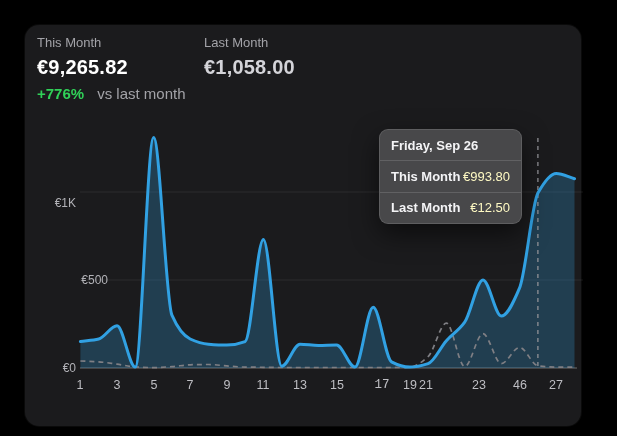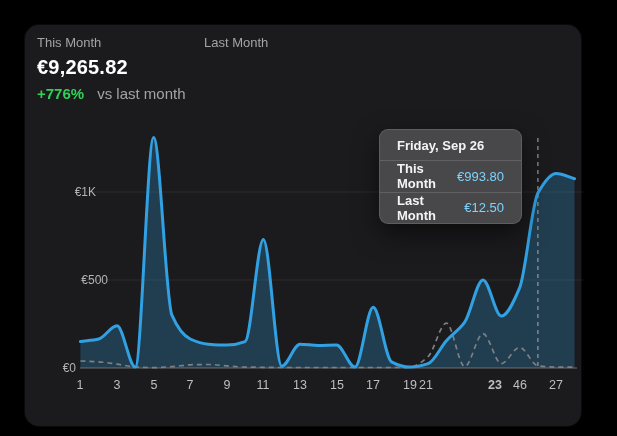--- a/index.html
+++ b/index.html
@@ -15,72 +15,73 @@
   .delta{position:absolute;left:12px;top:60px;font-size:15px;color:#a3a3a8;}
   .delta .pct{color:#30d158;font-weight:600;margin-right:13px;}
   .chart-svg{position:absolute;left:0;top:0;}
   .ytick{position:absolute;left:0;width:51px;height:16px;line-height:16px;text-align:right;
     font-size:12px;color:#b2b2b7;}
   .xtick{position:absolute;top:352px;width:26px;height:16px;line-height:16px;text-align:center;
     font-size:12.5px;font-weight:500;color:#bebec3;}
   .tooltip{position:absolute;left:354px;top:104px;width:143px;height:95px;background:#48484a;
     border:1px solid rgba(255,255,255,0.12);border-radius:9px;display:flex;flex-direction:column;
     box-shadow:0 10px 26px rgba(0,0,0,0.55);overflow:hidden;box-sizing:border-box;}
-  .tt-row{flex:1;display:flex;align-items:center;padding:0 17px;font-size:13px;color:#f4f4f6;}
+  .tt-row{flex:1;display:flex;align-items:center;padding:0 11px;font-size:13px;color:#f4f4f6;}
   .tt-row + .tt-row{border-top:1px solid rgba(255,255,255,0.14);}
   .tt-title{font-weight:700;}
   .tt-label{font-weight:700;}
-  .tt-value{margin-left:auto;font-weight:400;color:#7dd3fc;}
+  .tt-value{margin-left:auto;font-weight:400;color:#fef9c3;}
 </style>
 </head>
 <body>
 
 <div class="card">
 
   <div class="metric m1">
     <div class="metric-label">This Month</div>
     <div class="metric-value">€9,265.82</div>
   </div>
 
   <div class="metric m2">
     <div class="metric-label">Last Month</div>
+    <div class="metric-value dim">€1,058.00</div>
   </div>
 
   <div class="delta"><span class="pct">+776%</span><span>vs last month</span></div>
 
   <svg class="chart-svg" width="576" height="401" viewBox="0 0 576 401">
     <g>
         <line x1="55" x2="552" y1="343.0" y2="343.0" stroke="rgba(255,255,255,0.24)" stroke-width="1.5"></line>
         <line x1="55" x2="558" y1="255.0" y2="255.0" stroke="rgba(255,255,255,0.08)" stroke-width="1"></line>
         <line x1="55" x2="558" y1="167.0" y2="167.0" stroke="rgba(255,255,255,0.08)" stroke-width="1"></line>
       </g>
     <path d="M55.4,316.6C61.5,315.7 67.6,315.4 73.7,314.0C79.8,312.5 85.9,300.8 92.0,300.8C98.1,300.8 104.2,342.1 110.3,342.1C116.4,342.1 122.5,112.4 128.6,112.4C134.7,112.4 140.8,276.2 146.9,290.2C153.0,304.2 159.1,311.1 165.2,314.0C171.3,316.8 177.4,318.7 183.5,319.2C189.6,319.7 195.7,320.1 201.8,320.1C207.9,320.1 214.0,318.9 220.1,316.6C226.2,314.3 232.3,214.5 238.4,214.5C244.5,214.5 250.6,341.2 256.7,341.2C262.8,341.2 268.9,319.2 275.0,319.2C281.1,319.2 287.2,320.5 293.3,320.5C299.4,320.5 305.5,320.1 311.6,320.1C317.7,320.1 323.8,342.1 329.9,342.1C336.0,342.1 342.1,282.3 348.2,282.3C354.3,282.3 360.4,333.6 366.5,336.8C372.6,340.0 378.7,342.1 384.8,342.1C390.9,342.1 397.0,340.6 403.1,338.6C409.2,336.6 415.3,322.5 421.4,315.7C427.5,308.9 433.6,305.8 439.7,297.2C445.8,288.7 451.9,255.0 458.0,255.0C464.1,255.0 470.2,291.1 476.3,291.1C482.4,291.1 488.5,277.4 494.6,262.9C500.7,248.4 506.8,178.9 512.9,168.1C519.0,157.3 525.1,148.5 531.2,148.5C537.3,148.5 543.4,152.0 549.5,153.8L549.5,343L55.4,343Z" fill="#31a1e3" fill-opacity="0.26"></path>
     <line stroke-dasharray="4 4" stroke-width="1.3" x1="512.9" x2="512.9" y1="113" y2="343" stroke="#919195"></line>
     <path d="M55.4,336.0C61.5,336.3 67.6,336.4 73.7,336.8C79.8,337.3 85.9,338.3 92.0,339.1C98.1,340.0 104.2,341.6 110.3,341.9C116.4,342.3 122.5,342.6 128.6,342.6C134.7,342.6 140.8,342.0 146.9,341.6C153.0,341.2 159.1,340.0 165.2,339.8C171.3,339.6 177.4,339.5 183.5,339.5C189.6,339.5 195.7,340.4 201.8,340.9C207.9,341.3 214.0,342.0 220.1,342.1C226.2,342.2 232.3,342.2 238.4,342.3C244.5,342.4 250.6,342.5 256.7,342.5C262.8,342.5 268.9,342.5 275.0,342.5C281.1,342.5 287.2,342.5 293.3,342.5C299.4,342.5 305.5,342.5 311.6,342.5C317.7,342.5 323.8,342.5 329.9,342.5C336.0,342.5 342.1,342.5 348.2,342.5C354.3,342.5 360.4,342.5 366.5,342.5C372.6,342.5 378.7,342.3 384.8,342.1C390.9,341.9 397.0,336.9 403.1,331.6C409.2,326.2 415.3,298.1 421.4,298.1C427.5,298.1 433.6,341.6 439.7,341.6C445.8,341.6 451.9,308.7 458.0,308.7C464.1,308.7 470.2,338.6 476.3,338.6C482.4,338.6 488.5,322.4 494.6,322.4C500.7,322.4 506.8,340.0 512.9,340.8C519.0,341.6 525.1,342.1 531.2,342.1C537.3,342.1 543.4,342.1 549.5,342.1" fill="none" stroke-width="1.7" stroke-dasharray="5 4" stroke="#7f7f84"></path>
     <path d="M55.4,316.6C61.5,315.7 67.6,315.4 73.7,314.0C79.8,312.5 85.9,300.8 92.0,300.8C98.1,300.8 104.2,342.1 110.3,342.1C116.4,342.1 122.5,112.4 128.6,112.4C134.7,112.4 140.8,276.2 146.9,290.2C153.0,304.2 159.1,311.1 165.2,314.0C171.3,316.8 177.4,318.7 183.5,319.2C189.6,319.7 195.7,320.1 201.8,320.1C207.9,320.1 214.0,318.9 220.1,316.6C226.2,314.3 232.3,214.5 238.4,214.5C244.5,214.5 250.6,341.2 256.7,341.2C262.8,341.2 268.9,319.2 275.0,319.2C281.1,319.2 287.2,320.5 293.3,320.5C299.4,320.5 305.5,320.1 311.6,320.1C317.7,320.1 323.8,342.1 329.9,342.1C336.0,342.1 342.1,282.3 348.2,282.3C354.3,282.3 360.4,333.6 366.5,336.8C372.6,340.0 378.7,342.1 384.8,342.1C390.9,342.1 397.0,340.6 403.1,338.6C409.2,336.6 415.3,322.5 421.4,315.7C427.5,308.9 433.6,305.8 439.7,297.2C445.8,288.7 451.9,255.0 458.0,255.0C464.1,255.0 470.2,291.1 476.3,291.1C482.4,291.1 488.5,277.4 494.6,262.9C500.7,248.4 506.8,178.9 512.9,168.1C519.0,157.3 525.1,148.5 531.2,148.5C537.3,148.5 543.4,152.0 549.5,153.8" fill="none" stroke-width="3" stroke-linejoin="round" stroke-linecap="round" stroke="#31a1e3"></path>
   </svg>
 
   <div>
       <div class="ytick" style="top: 335px;">€0</div>
       <div class="ytick" style="top: 247px; margin-left: 32px;">€500</div>
-      <div class="ytick" style="top: 159px; margin-left: 20px;">€1K</div>
+      <div class="ytick" style="top: 170px;">€1K</div>
     </div>
   <div>
       <div class="xtick" style="left: 42px;">1</div>
       <div class="xtick" style="left: 79px;">3</div>
       <div class="xtick" style="left: 116px;">5</div>
       <div class="xtick" style="left: 152px;">7</div>
       <div class="xtick" style="left: 189px;">9</div>
       <div class="xtick" style="left: 225px;">11</div>
       <div class="xtick" style="left: 262px;">13</div>
       <div class="xtick" style="left: 299px;">15</div>
-      <div class="xtick" style="left: 335px;">17</div>
+      <div class="xtick" style="left: 344px; font-family: Liberation Mono, monospace;">17</div>
       <div class="xtick" style="left: 372px;">19</div>
       <div class="xtick" style="left: 388px;">21</div>
-      <div class="xtick" style="left: 457px; font-weight: bold;">23</div>
+      <div class="xtick" style="left: 441px;">23</div>
       <div class="xtick" style="left: 482px;">46</div>
       <div class="xtick" style="left: 518px;">27</div>
     </div>
 
   <div class="tooltip">
     <div class="tt-row tt-title">Friday, Sep 26</div>
     <div class="tt-row">
       <span class="tt-label">This Month</span>
       <span class="tt-value">€993.80</span>
     </div>

